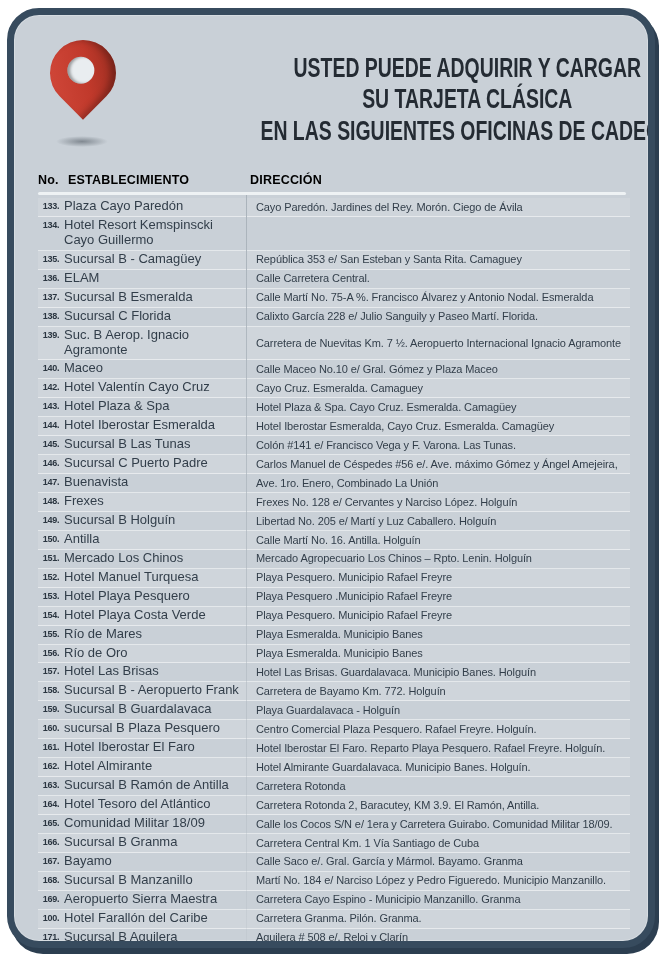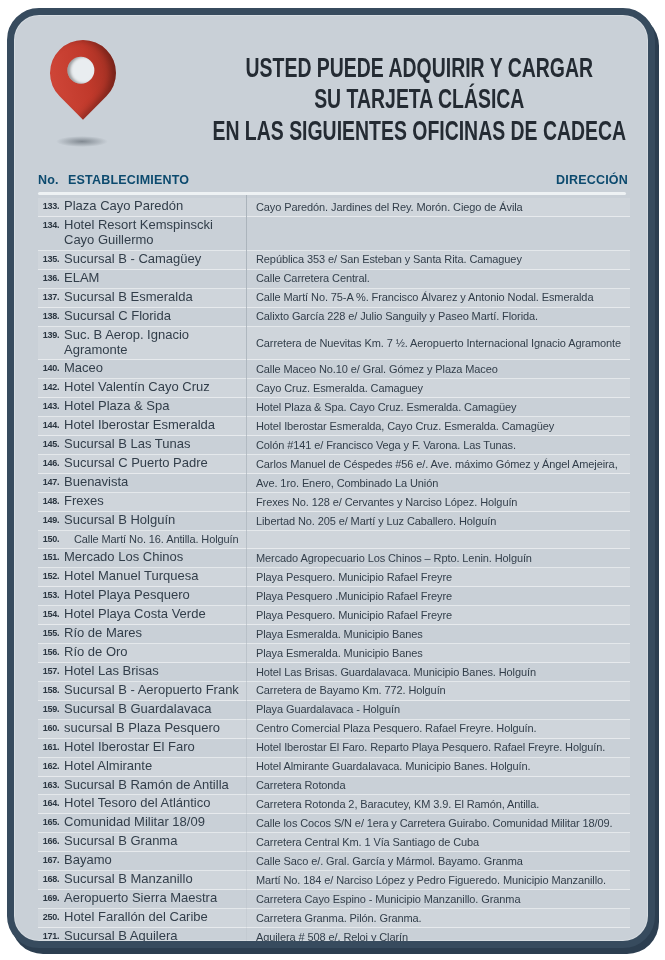--- a/index.html
+++ b/index.html
@@ -9,21 +9,21 @@
     -webkit-font-smoothing:antialiased;
   }
   .frame{
     position:absolute;left:7px;top:8px;right:10px;bottom:12px;
     background:#c9d0d7;
     border:7px solid #374b5e;border-radius:32px;
     box-shadow:4px 6px 0 0 #2c3e50, inset 0 0 0 1px rgba(255,255,255,.25);
     overflow:hidden;
   }
   
-  .header{display:flex;align-items:center;padding:14px 16px 2px 14px;height:136px;}
+  .header{display:flex;align-items:center;padding:14px 16px 2px 14px;height:136px;gap:48px;}
   .pin-wrap{width:104px;flex:0 0 104px;position:relative;height:130px;}
   .pin{
     position:absolute;left:22px;top:8px;width:66px;height:66px;
     background:linear-gradient(125deg,#d8output5 0%,#d44a3c 0%,#c0392b 55%,#8f2a1e 100%);
     background:linear-gradient(125deg,#d44a3c 0%,#c0392b 55%,#8f2a1e 100%);
     border-radius:50% 50% 50% 0;
     transform:rotate(-45deg);
     box-shadow:inset -4px -4px 6px rgba(0,0,0,.25);
   }
   .pin-hole{
@@ -36,24 +36,24 @@
   }
   .title{flex:1;text-align:center;color:#242b33;padding-top:6px;}
   .title-line{
     display:block;font-weight:700;font-size:27px;line-height:1.16;
     white-space:nowrap;letter-spacing:0px;
     transform:scaleX(.72);transform-origin:50% 50%;
   }
   
   .table-head{
     display:grid;grid-template-columns:30px 182px 1fr;
-    padding:6px 20px 0 24px;align-items:end;color:#0c4a6e;
+    padding:6px 20px 0 24px;align-items:end;color:#000000;
   }
   .th{font-weight:700;font-size:12.5px;letter-spacing:.2px;}
-  .th-dir{text-align:right;}
+  .th-dir{text-align:left;}
   .head-rule{height:3px;background:#eef2f4;margin:5px 22px 0 24px;border-radius:2px;}
   .table-body{position:relative;padding:3px 18px 6px 24px;}
   .col-divider{
     position:absolute;left:232px;top:0;bottom:6px;width:1px;
     background:linear-gradient(#aab3bb,rgba(170,179,187,.15));
   }
   .row{
     display:grid;grid-template-columns:26px 182px 1fr;
     align-items:center;
     min-height:17.4px;
@@ -190,20 +190,21 @@
   </div>
 
   <div class="row">
     <span class="cell-no">149.</span>
     <span class="cell-est">Sucursal B Holguín</span>
     <span class="cell-dir">Libertad  No. 205 e/ Martí y Luz Caballero. Holguín</span>
   </div>
 
   <div class="row">
     <span class="cell-no">150.</span>
+    <span class="cell-est">Antilla</span>
     <span class="cell-dir">Calle Martí No. 16. Antilla. Holguín</span>
   </div>
 
   <div class="row">
     <span class="cell-no">151.</span>
     <span class="cell-est">Mercado Los Chinos</span>
     <span class="cell-dir">Mercado Agropecuario Los Chinos – Rpto. Lenin. Holguín</span>
   </div>
 
   <div class="row">
@@ -308,21 +309,21 @@
     <span class="cell-dir">Martí  No. 184 e/ Narciso López y Pedro Figueredo. Municipio Manzanillo.</span>
   </div>
 
   <div class="row">
     <span class="cell-no">169.</span>
     <span class="cell-est">Aeropuerto Sierra Maestra</span>
     <span class="cell-dir">Carretera Cayo Espino - Municipio Manzanillo. Granma</span>
   </div>
 
   <div class="row">
-    <span class="cell-no">250.</span>
+    <span class="cell-no">100.</span>
     <span class="cell-est">Hotel Farallón del Caribe</span>
     <span class="cell-dir">Carretera Granma. Pilón. Granma.</span>
   </div>
 
   <div class="row">
     <span class="cell-no">171.</span>
     <span class="cell-est">Sucursal B Aguilera</span>
     <span class="cell-dir">Aguilera # 508 e/. Reloj y Clarín</span>
   </div>
 

